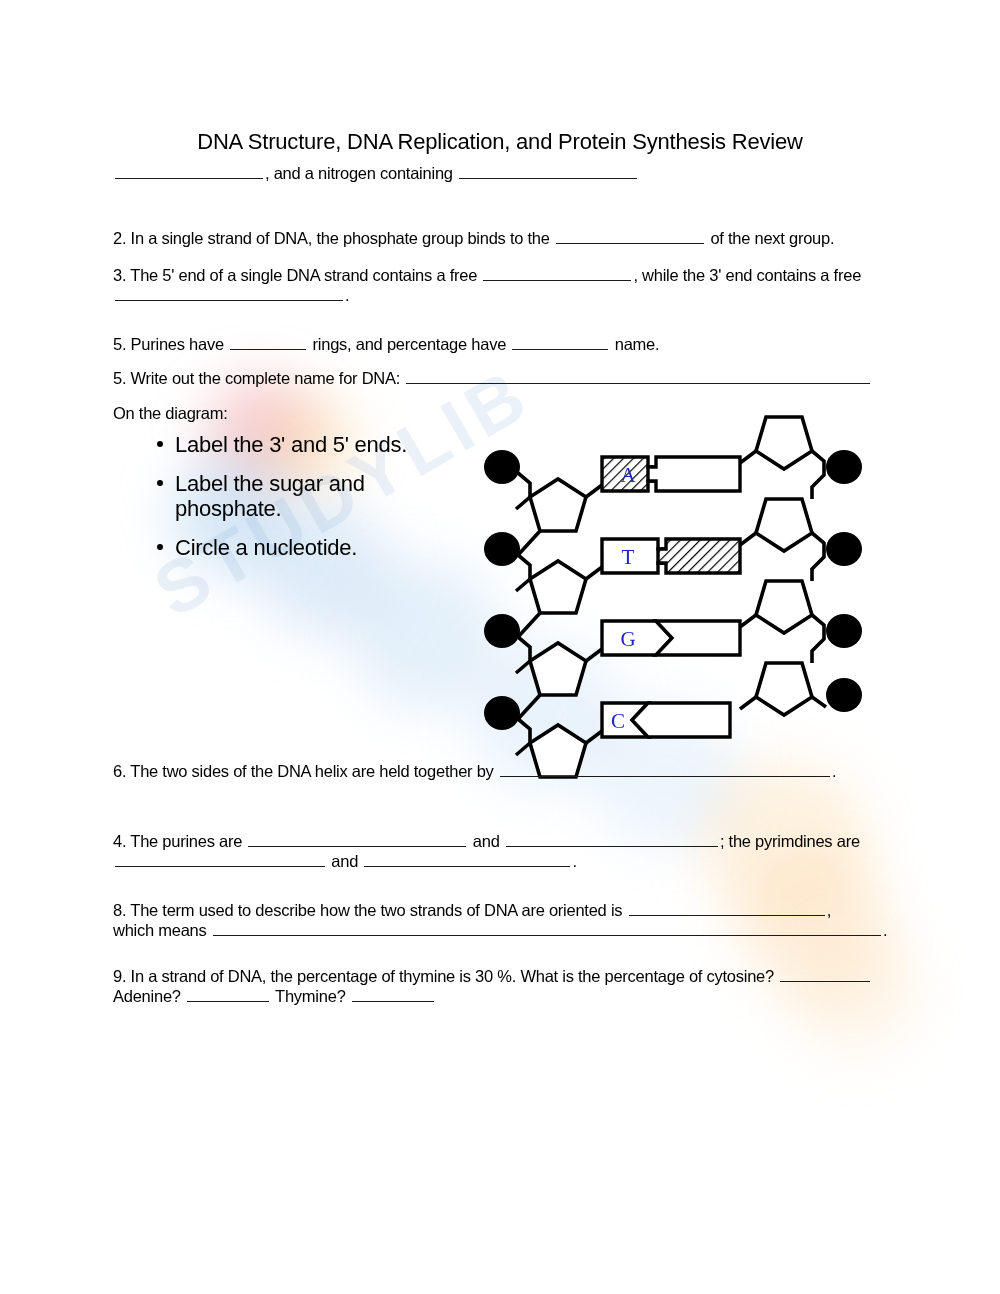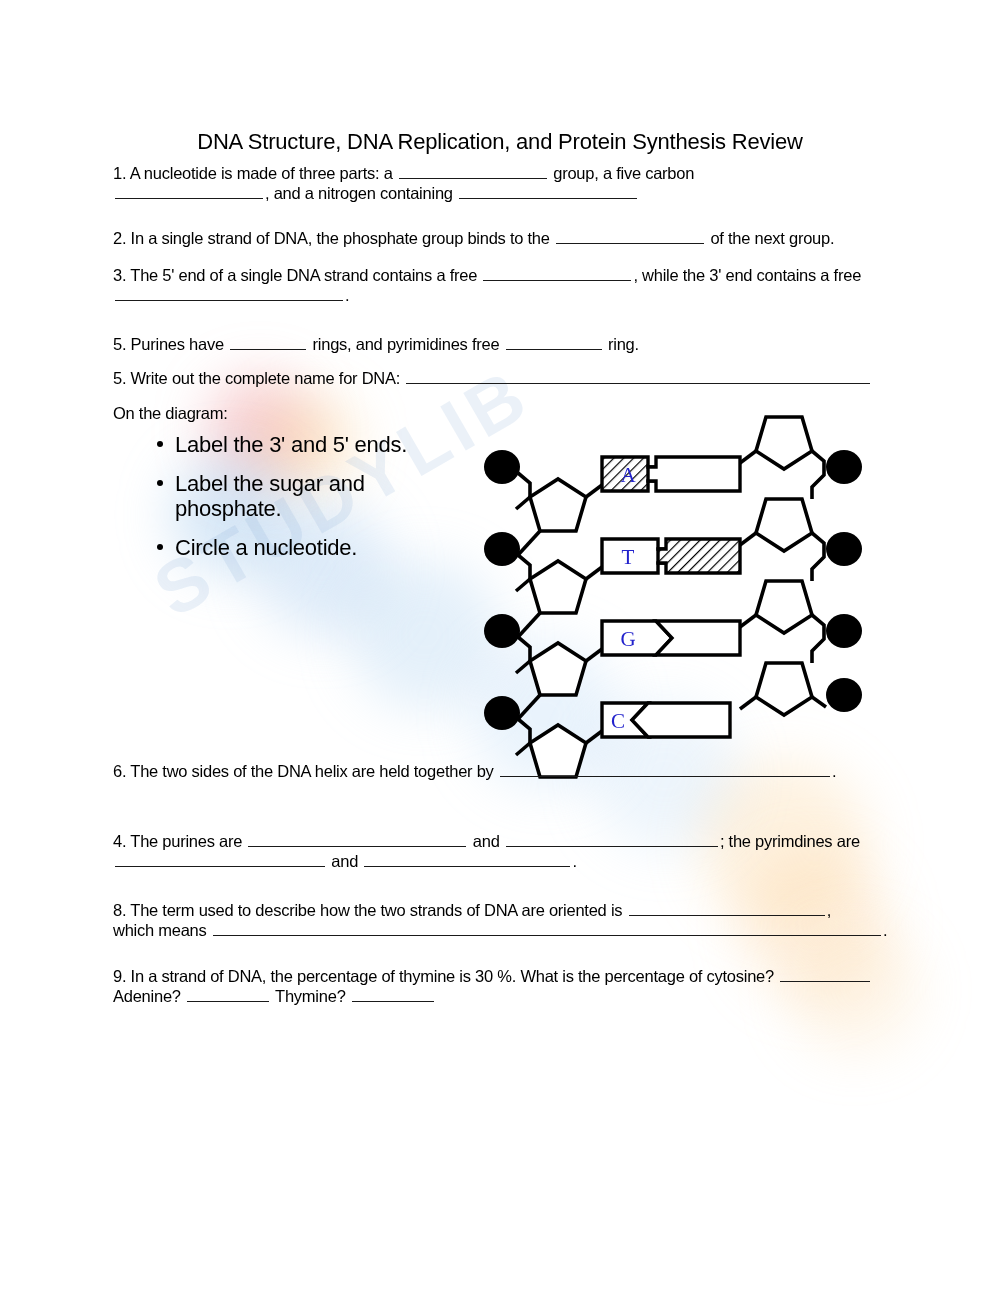--- a/index.html
+++ b/index.html
@@ -153,24 +153,24 @@
     <div class="wm wm-h"></div>
     <div class="wm wm-i"></div>
     <div class="wm wm-j"></div>
     <div class="wmtext">STUDYLIB</div>
   </div>
 
   <div id="content">
 
     <h1 class="title">DNA Structure, DNA Replication, and Protein Synthesis Review</h1>
 
-    <div class="q" id="q1" style="top:163px"><div><span>1. A nucleotide is made of three parts: a </span><span class="blank" style="width: 148px;"></span><span> group, a five carbon</span></div><div><span class="blank" style="width: 148px;"></span><span>, and a nitrogen containing </span><span class="blank" style="width: 178px;"></span></div></div>
+    <div class="q" id="q1" style="top:163px"><div><span class="blank" style="width: 148px;"></span><span>, and a nitrogen containing </span><span class="blank" style="width: 178px;"></span></div></div>
     <div class="q" id="q2" style="top:228px"><div><span>2. In a single strand of DNA, the phosphate group binds to the </span><span class="blank" style="width: 148px;"></span><span> of the next group.</span></div></div>
     <div class="q" id="q3" style="top:265px"><div><span>3. The 5' end of a single DNA strand contains a free </span><span class="blank" style="width: 148px;"></span><span>, while the 3' end contains a free</span></div><div><span class="blank" style="width: 228px;"></span><span>.</span></div></div>
-    <div class="q" id="q4" style="top:334px"><div><span>5. Purines have </span><span class="blank" style="width: 76px;"></span><span> rings, and pyrimidines free </span><span class="blank" style="width: 96px;"></span><span> ring.</span></div></div>
+    <div class="q" id="q4" style="top:334px"><div><span>5. Purines have </span><span class="blank" style="width: 76px;"></span><span> rings, and percentage have </span><span class="blank" style="width: 96px;"></span><span> name.</span></div></div>
     <div class="q" id="q5" style="top:368px"><div><span>5. Write out the complete name for DNA: </span><span class="blank" style="width: 464px;"></span></div></div>
 
     <div class="q" id="instr-heading" style="top:403px">On the diagram:</div>
 
     <div class="bullets" id="bullets">
         <div class="bullet-row"><span class="bullet-dot"></span><span>Label the 3' and 5' ends.</span></div>
         <div class="bullet-row"><span class="bullet-dot"></span><span>Label the sugar and phosphate.</span></div>
         <div class="bullet-row"><span class="bullet-dot"></span><span>Circle a nucleotide.</span></div>
       </div>
 

